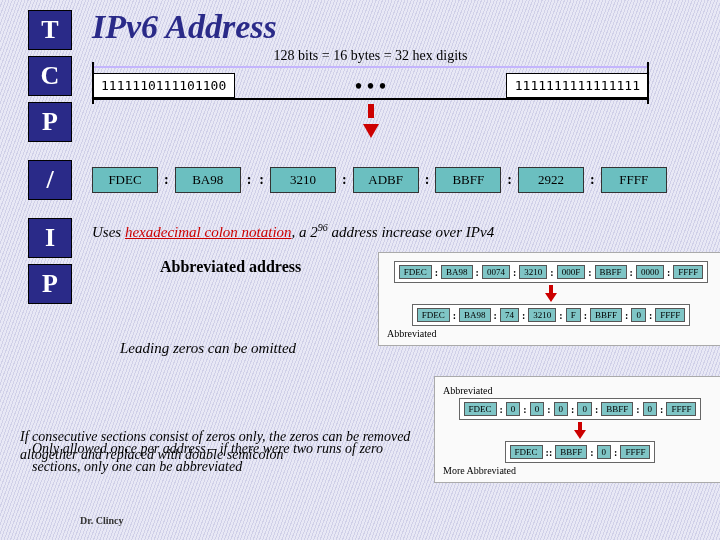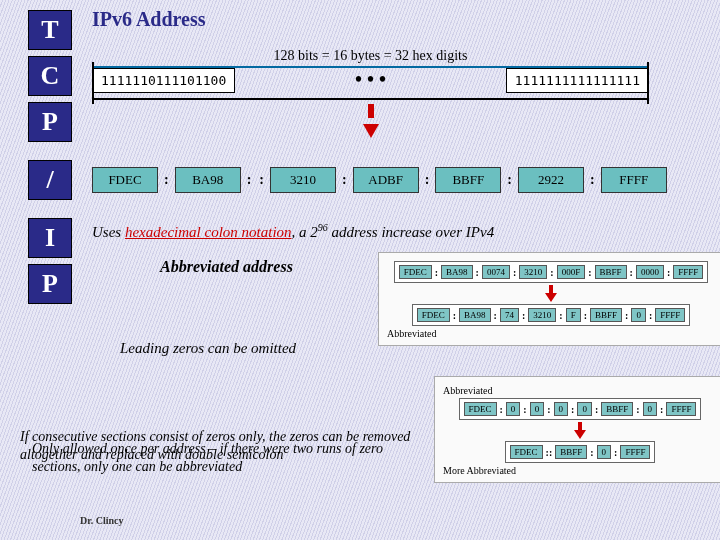--- a/index.html
+++ b/index.html
@@ -31,42 +31,43 @@
     font-size: 26px;
     text-align: center;
     line-height: 38px;
     height: 38px;
     border: 1px solid #000;
   }
   .title {
     position: absolute;
     left: 92px;
     top: 8px;
-    font-size: 20px;
+    font-size: 34px;
+    font-style: italic;
     font-weight: bold;
     color: #2a2a88;
   }
   
   .bits-area {
     position: absolute;
     left: 92px;
     top: 48px;
     width: 557px;
   }
   .bits-caption {
     text-align: center;
     font-size: 14px;
     margin-bottom: 2px;
   }
   .bits-bar {
     display: flex;
-    border-top: 2px solid #0369a1;
+    border-top: 2px solid #c4b5fd;
     border-bottom: 2px solid #000;
     height: 30px;
-    align-items: flex-start;
+    align-items: flex-end;
     position: relative;
   }
   .bits-bar::before, .bits-bar::after {
     content: '';
     position: absolute;
     top: -6px;
     height: 42px;
     border-left: 2px solid #000;
   }
   .bits-bar::before { left: 0; }
@@ -132,21 +133,20 @@
     font-style: italic;
     font-size: 15px;
   }
   .note1 .hl { color: #cc0000; text-decoration: underline; }
   .note1 sup { font-size: 10px; }
 
   .abbrev-heading {
     position: absolute;
     left: 160px;
     top: 258px;
-    font-style: italic;
     font-weight: bold;
     font-size: 16px;
   }
 
   
   .panel {
     position: absolute;
     background: #fafafa;
     border: 1px solid #aaa;
     padding: 6px 8px 4px;

